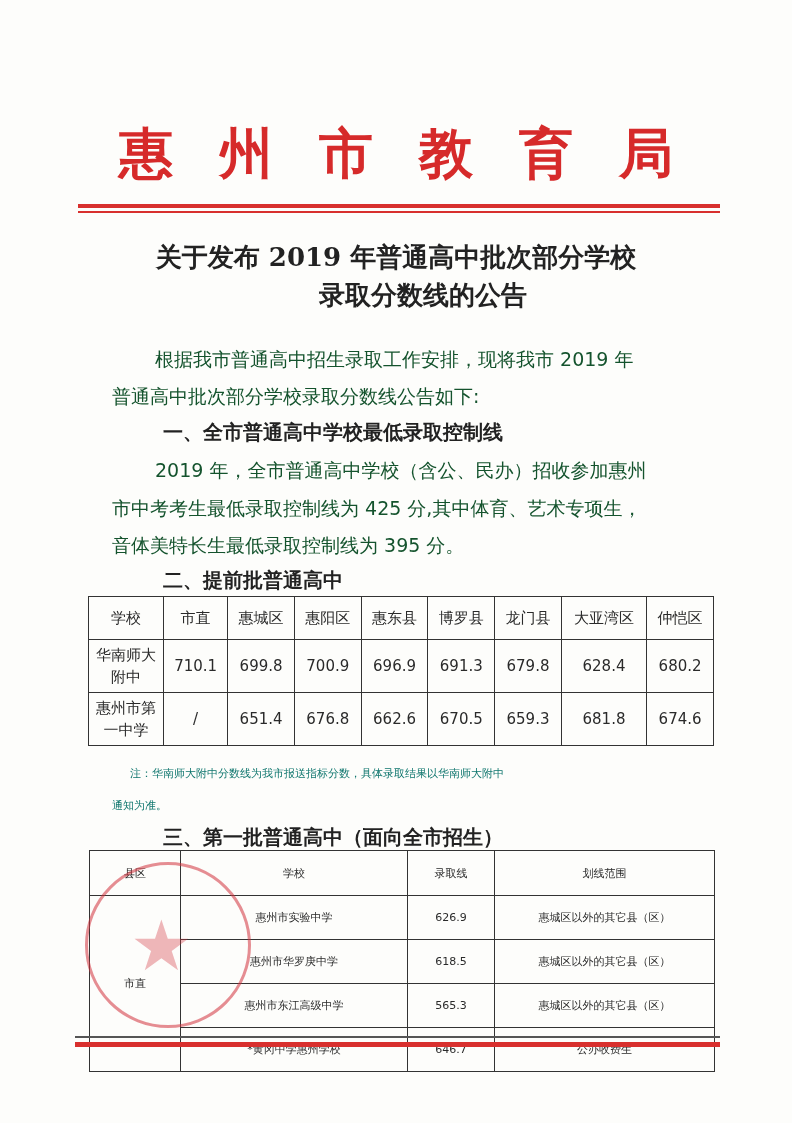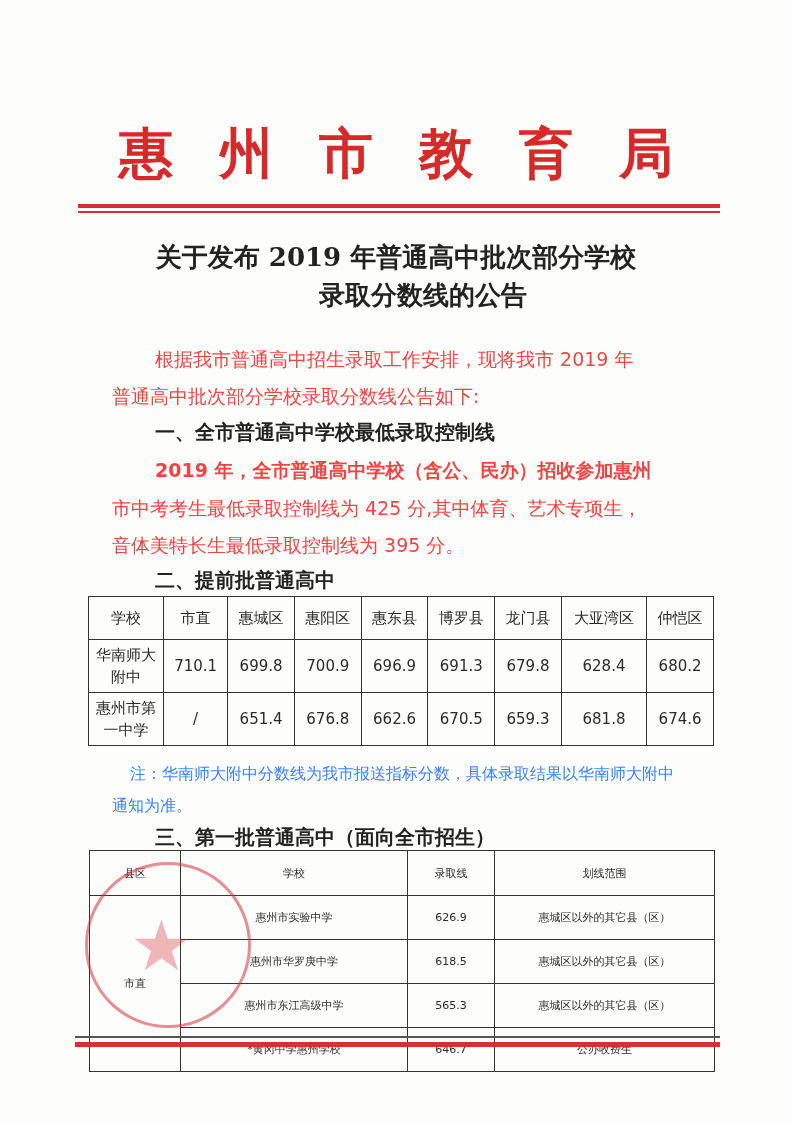--- a/index.html
+++ b/index.html
@@ -12,30 +12,30 @@
     left: 0; width: 792px; top: 118px; text-align: center; color: #d62a2a;
     font-size: 54px; font-weight: bold; letter-spacing: 46px; text-indent: 46px;
     font-family: Liberation Sans, sans-serif; line-height: 70px;
   }
   .rule-thick { left: 78px; width: 642px; top: 204px; height: 4px; background: #d8302e; }
   .rule-thin  { left: 78px; width: 642px; top: 211px; height: 1.5px; background: #d8302e; }
   .doc-title {
     left: 0; width: 792px; text-align: center; font-weight: bold; font-size: 26px; line-height: 38px;
     color: #222;
   }
-  .para { font-size: 19px; line-height: 36px; color: #ef4444; font-family: "DejaVu Sans", sans-serif; }
-  .heading { font-size: 20px; font-family: "DejaVu Sans", sans-serif; font-weight: bold; color: #222; }
+  .para { font-size: 19px; line-height: 36px; color: #14532d; font-family: "DejaVu Sans", sans-serif; }
+  .heading { font-size: 20px; font-family: "DejaVu Sans", sans-serif; font-weight: bold; color: #222; margin-left: 8px; }
   table { border-collapse: collapse; font-family: "DejaVu Sans", sans-serif; color: #2a2a2a; }
   td, th { border: 1.5px solid #333; text-align: center; font-weight: normal; padding: 4px; }
   .t1 { left: 88px; top: 596px; width: 626px; font-size: 15px; }
   .t1 th { height: 34px; }
   .t1 td { height: 43px; }
   .t1 .r3 td { height: 36px; }
   .t1 .school { width: 66px; line-height: 22px; }
-  .note { font-size: 16px; font-family: "DejaVu Sans", sans-serif; color: #3b82f6; line-height: 34px; }
+  .note { font-size: 11px; font-family: "DejaVu Sans", sans-serif; color: #0f766e; line-height: 34px; }
   .t2 { left: 89px; top: 850px; width: 626px; font-size: 11px; }
   .t2 th { height: 36px; }
   .t2 td { height: 35px; }
   .seal {
     left: 85px; top: 862px; width: 160px; height: 160px; border-radius: 50%;
     border: 3px solid rgba(210,50,60,0.55); pointer-events: none;
   }
   .seal-star { left: 130px; top: 905px; font-size: 70px; color: rgba(210,50,60,0.35); pointer-events:none; }
   .rule-b-thin { left: 75px; width: 645px; top: 1036px; height: 1.5px; background: #555; }
   .rule-b-thick { left: 75px; width: 645px; top: 1042px; height: 5px; background: #d8302e; }
@@ -47,21 +47,21 @@
 <div class="abs rule-thick"></div>
 <div class="abs rule-thin"></div>
 
 <div class="abs doc-title" style="top:238px;">关于发布 2019 年普通高中批次部分学校</div>
 <div class="abs doc-title" style="top:276px;margin-left:27px;">录取分数线的公告</div>
 
 <div class="abs para" style="left:155px; top:341px;">根据我市普通高中招生录取工作安排，现将我市 2019 年</div>
 <div class="abs para" style="left:112px; top:378px;">普通高中批次部分学校录取分数线公告如下:</div>
 
 <div class="abs heading" style="left:155px; top:419px;">一、全市普通高中学校最低录取控制线</div>
-<div class="abs para" style="left:155px; top:452px;font-weight:bold;">2019 年，全市普通高中学校（含公、民办）招收参加惠州</div>
+<div class="abs para" style="left:155px; top:452px;">2019 年，全市普通高中学校（含公、民办）招收参加惠州</div>
 <div class="abs para" style="left:112px; top:490px;">市中考考生最低录取控制线为 425 分,其中体育、艺术专项生，</div>
 <div class="abs para" style="left:112px; top:527px;">音体美特长生最低录取控制线为 395 分。</div>
 
 <div class="abs heading" style="left:155px; top:567px;">二、提前批普通高中</div>
 
 <table class="abs t1">
   <tbody>
       <tr>
     <th>学校</th>
     <th>市直</th>

